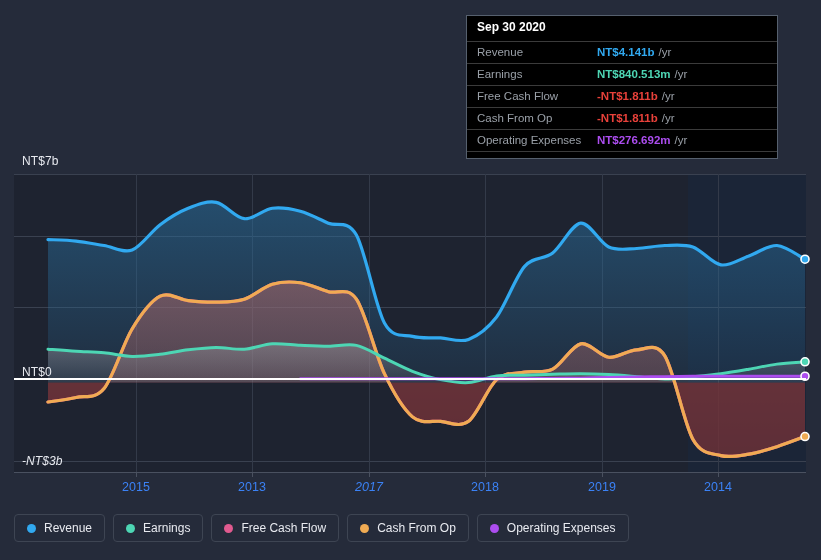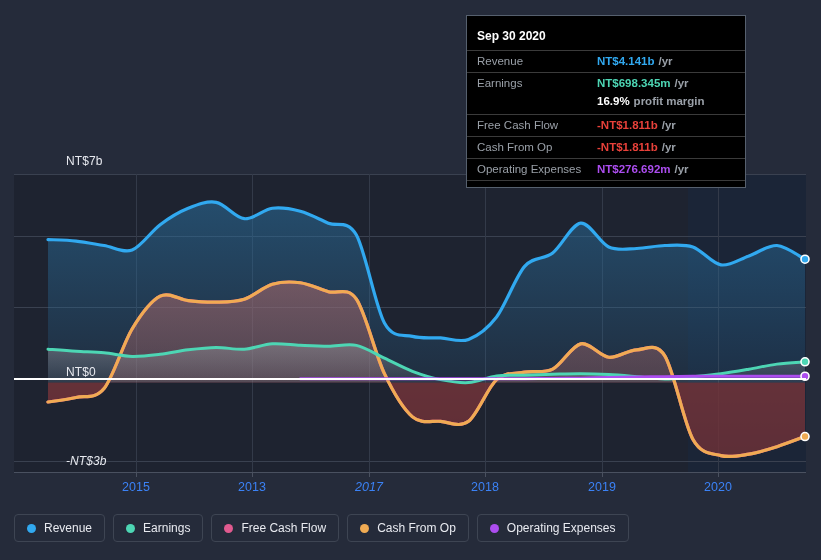--- a/index.html
+++ b/index.html
@@ -26,49 +26,49 @@
     position:absolute;left:0;top:204px;width:792px;height:1.5px;
     background:#ffffff;z-index:9;
   }
   #x-axis-line{
     position:absolute;left:14px;top:472px;width:792px;height:1px;background:#4a5160;
   }
   .xtick{position:absolute;top:472px;width:1px;height:5px;background:#4a5160;}
 
   
   .ylabel{
-    position:absolute;color:#e8eaf0;font-size:12px;letter-spacing:.1px;white-space:nowrap;margin-left:44px;
+    position:absolute;color:#e8eaf0;font-size:12px;letter-spacing:.1px;white-space:nowrap;
   }
   .xlabel{
     position:absolute;color:#3b82f6;font-size:12.5px;text-align:center;
     width:60px;white-space:nowrap;
   }
 
   
   #series-svg{position:absolute;left:0;top:0;width:792px;height:298px;overflow:visible;}
   .dot{stroke:#ffffff;stroke-width:1.6;}
 
   
   #tooltip{
-    position:absolute;left:466px;top:15px;width:280px;
+    position:absolute;left:466px;top:15px;width:312px;
     background:#000000;border:1px solid #56606e;
-    box-sizing:border-box;padding:13px 0 4px 0;z-index:40;
+    box-sizing:border-box;padding:4px 0 4px 0;z-index:40;
   }
   #tooltip-date{
     color:#ffffff;font-size:12px;font-weight:bold;padding:0 10px 7px 10px;
   }
   .tt-row{
     display:flex;align-items:baseline;
     border-top:1px solid #3b3b3b;
     padding:3px 10px 3px 10px;
     font-size:11.5px;line-height:15px;
   }
   .tt-label{color:#9aa0a8;width:120px;flex:none;}
   .tt-val{font-weight:bold;}
-  .tt-unit{color:#9aa0a8;font-weight:bold;margin-left:4px;}
+  .tt-unit{color:#9aa0a8;font-weight:normal;margin-left:4px;}
   .tt-row.sub{border-top:none;padding-top:0;padding-bottom:5px;}
   .tt-row.sub .tt-label{width:120px;}
   #tt-bottom{border-top:1px solid #3b3b3b;height:2px;}
 
   
   #legend{
     position:absolute;left:14px;top:514px;display:flex;gap:8px;align-items:center;
   }
   .legend-pill{
     display:flex;align-items:center;gap:8px;
@@ -147,36 +147,32 @@
   <div class="xtick" style="left:369px;"></div>
   <div class="xtick" style="left:485px;"></div>
   <div class="xtick" style="left:602px;"></div>
   <div class="xtick" style="left:718px;"></div>
 
   <div class="xlabel" style="left:106px;top:480px;">2015</div>
   <div class="xlabel" style="left:222px;top:480px;">2013</div>
   <div class="xlabel" style="left:339px;top:480px;font-style:italic;">2017</div>
   <div class="xlabel" style="left:455px;top:480px;">2018</div>
   <div class="xlabel" style="left:572px;top:480px;">2019</div>
-  <div class="xlabel" style="left:688px;top:480px;">2020</div>
+  <div class="xlabel" style="left:688px;top:480px;">2014</div>
 
   <div id="tooltip">
     <div id="tooltip-date">Sep 30 2020</div>
     <div id="tooltip-rows">
         <div class="tt-row">
           <div class="tt-label">Revenue</div>
           <div><span class="tt-val" style="color: rgb(49, 169, 240); margin-top: 23px;">NT$4.141b</span><span class="tt-unit">/yr</span></div>
         </div>
         <div class="tt-row">
           <div class="tt-label">Earnings</div>
-          <div><span class="tt-val" style="color: rgb(77, 214, 180);">NT$698.345m</span><span class="tt-unit">/yr</span></div>
-        </div>
-        <div class="tt-row sub">
-          <div class="tt-label"></div>
-          <div><span class="tt-val" style="color: rgb(255, 255, 255);">16.9%</span><span class="tt-unit">profit margin</span></div>
+          <div><span class="tt-val" style="color: rgb(77, 214, 180);">NT$840.513m</span><span class="tt-unit">/yr</span></div>
         </div>
         <div class="tt-row">
           <div class="tt-label">Free Cash Flow</div>
           <div><span class="tt-val" style="color: rgb(232, 65, 58);">-NT$1.811b</span><span class="tt-unit">/yr</span></div>
         </div>
         <div class="tt-row">
           <div class="tt-label">Cash From Op</div>
           <div><span class="tt-val" style="color: rgb(232, 65, 58);">-NT$1.811b</span><span class="tt-unit">/yr</span></div>
         </div>
         <div class="tt-row">

